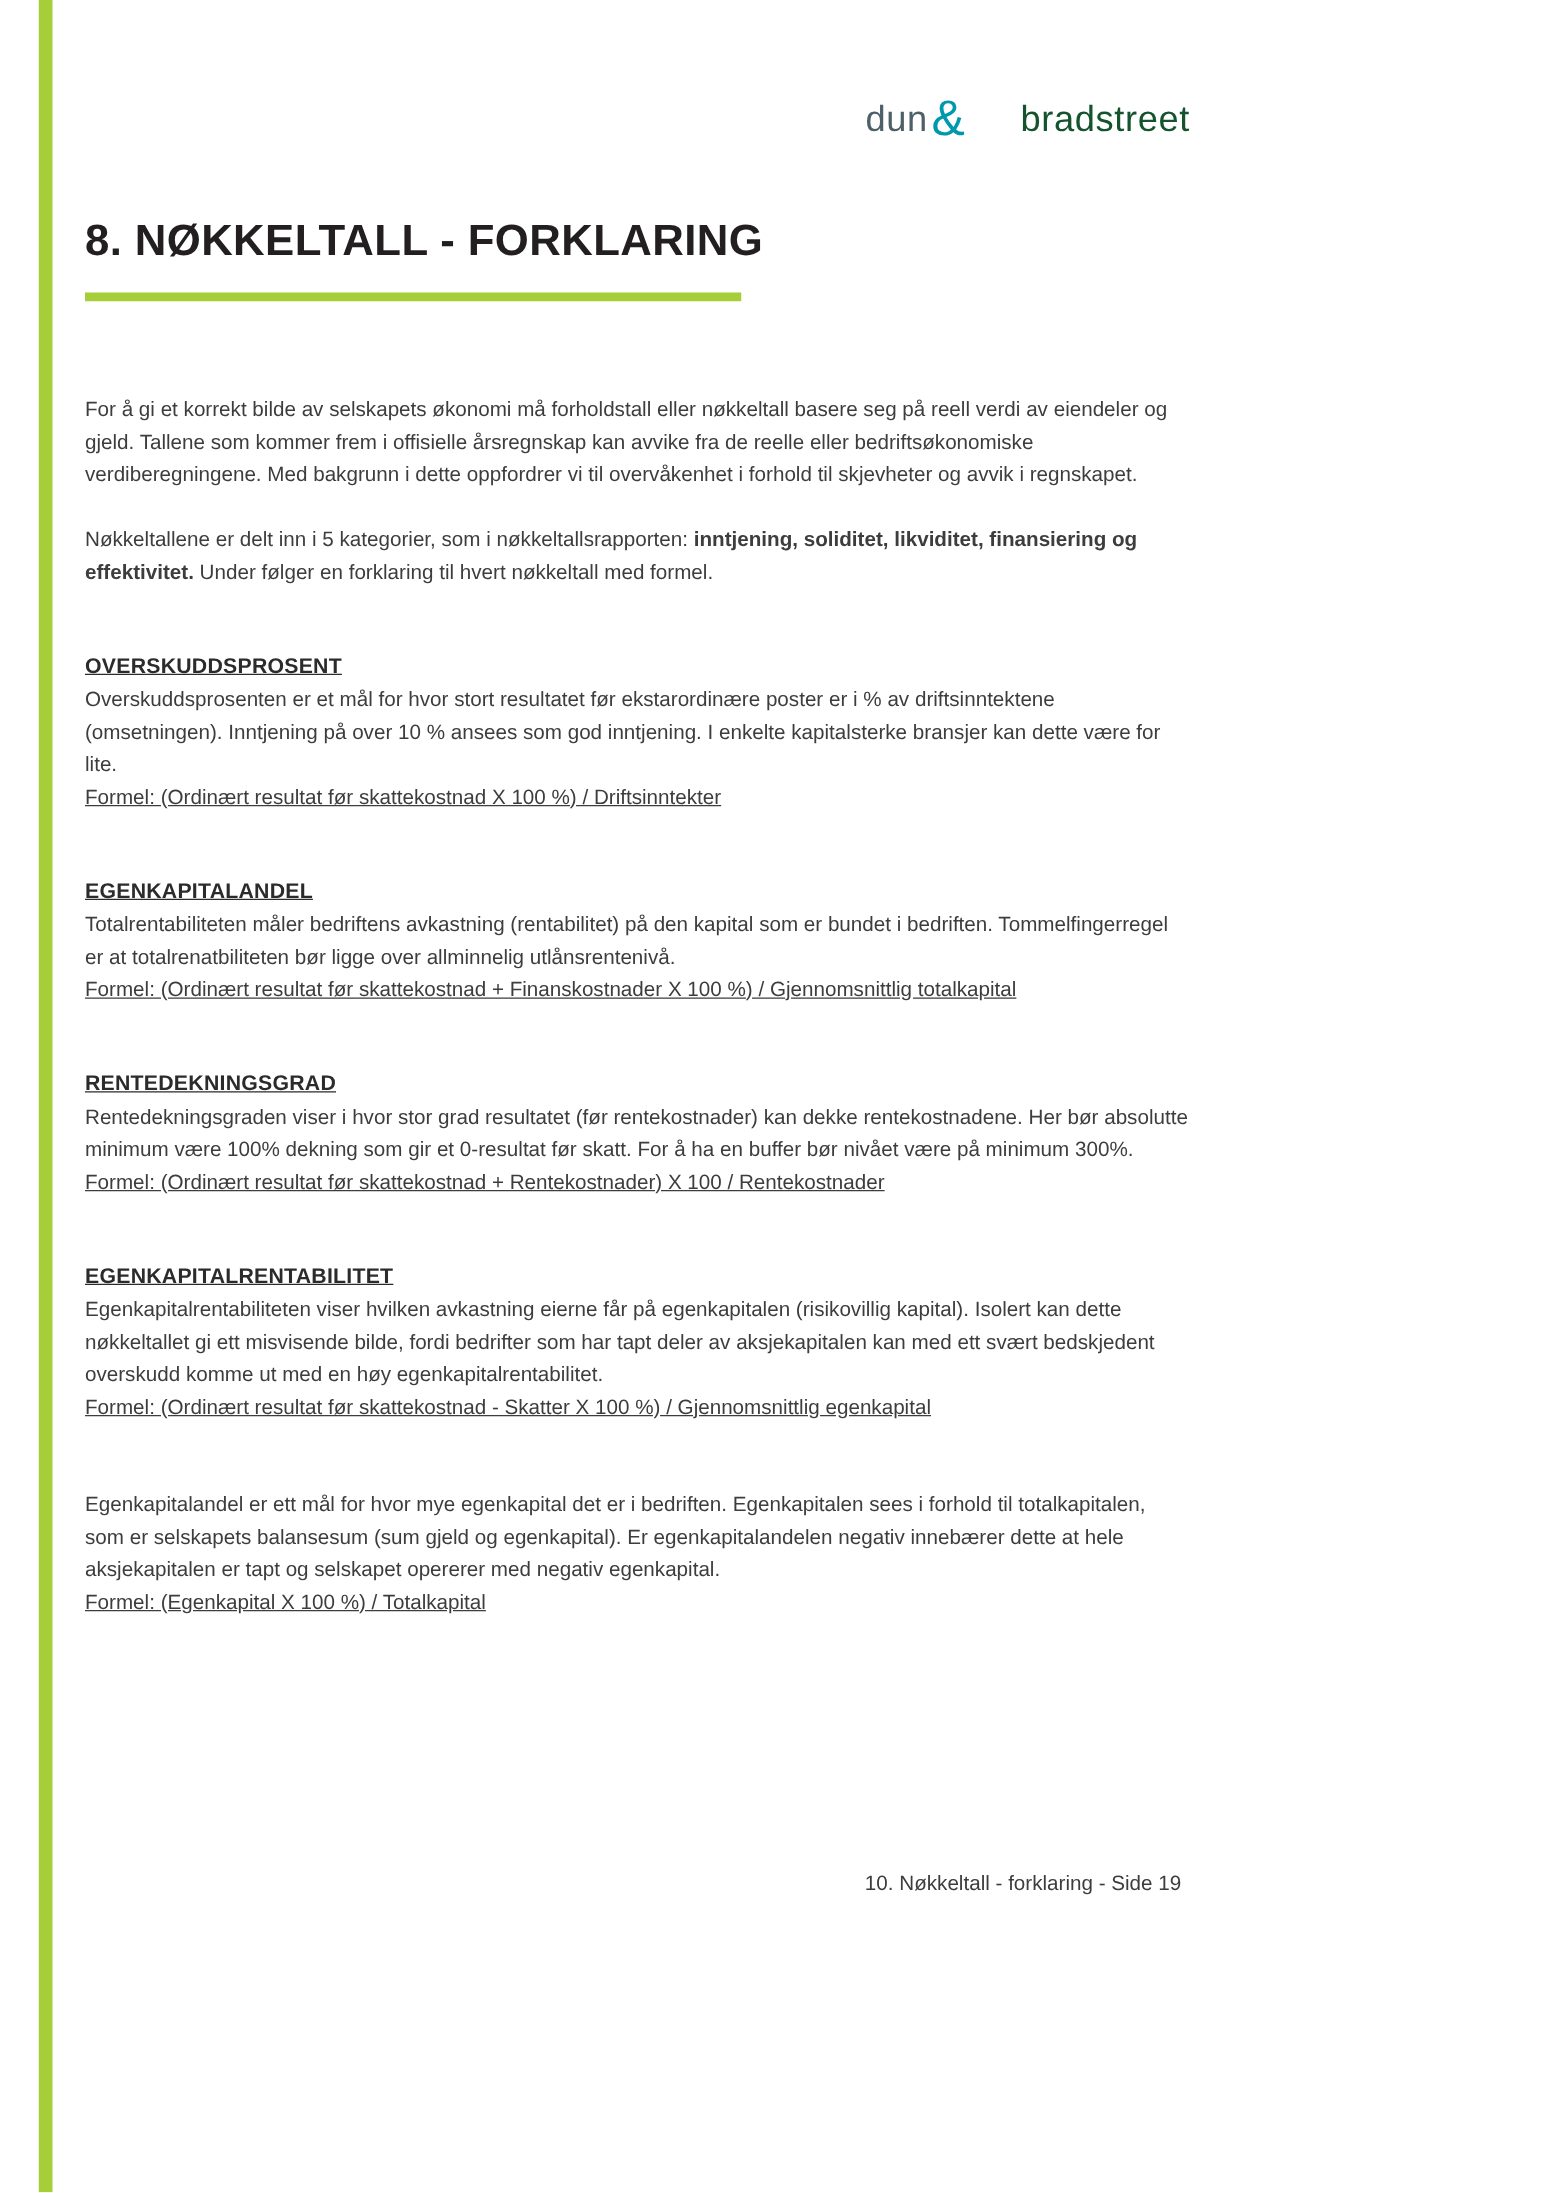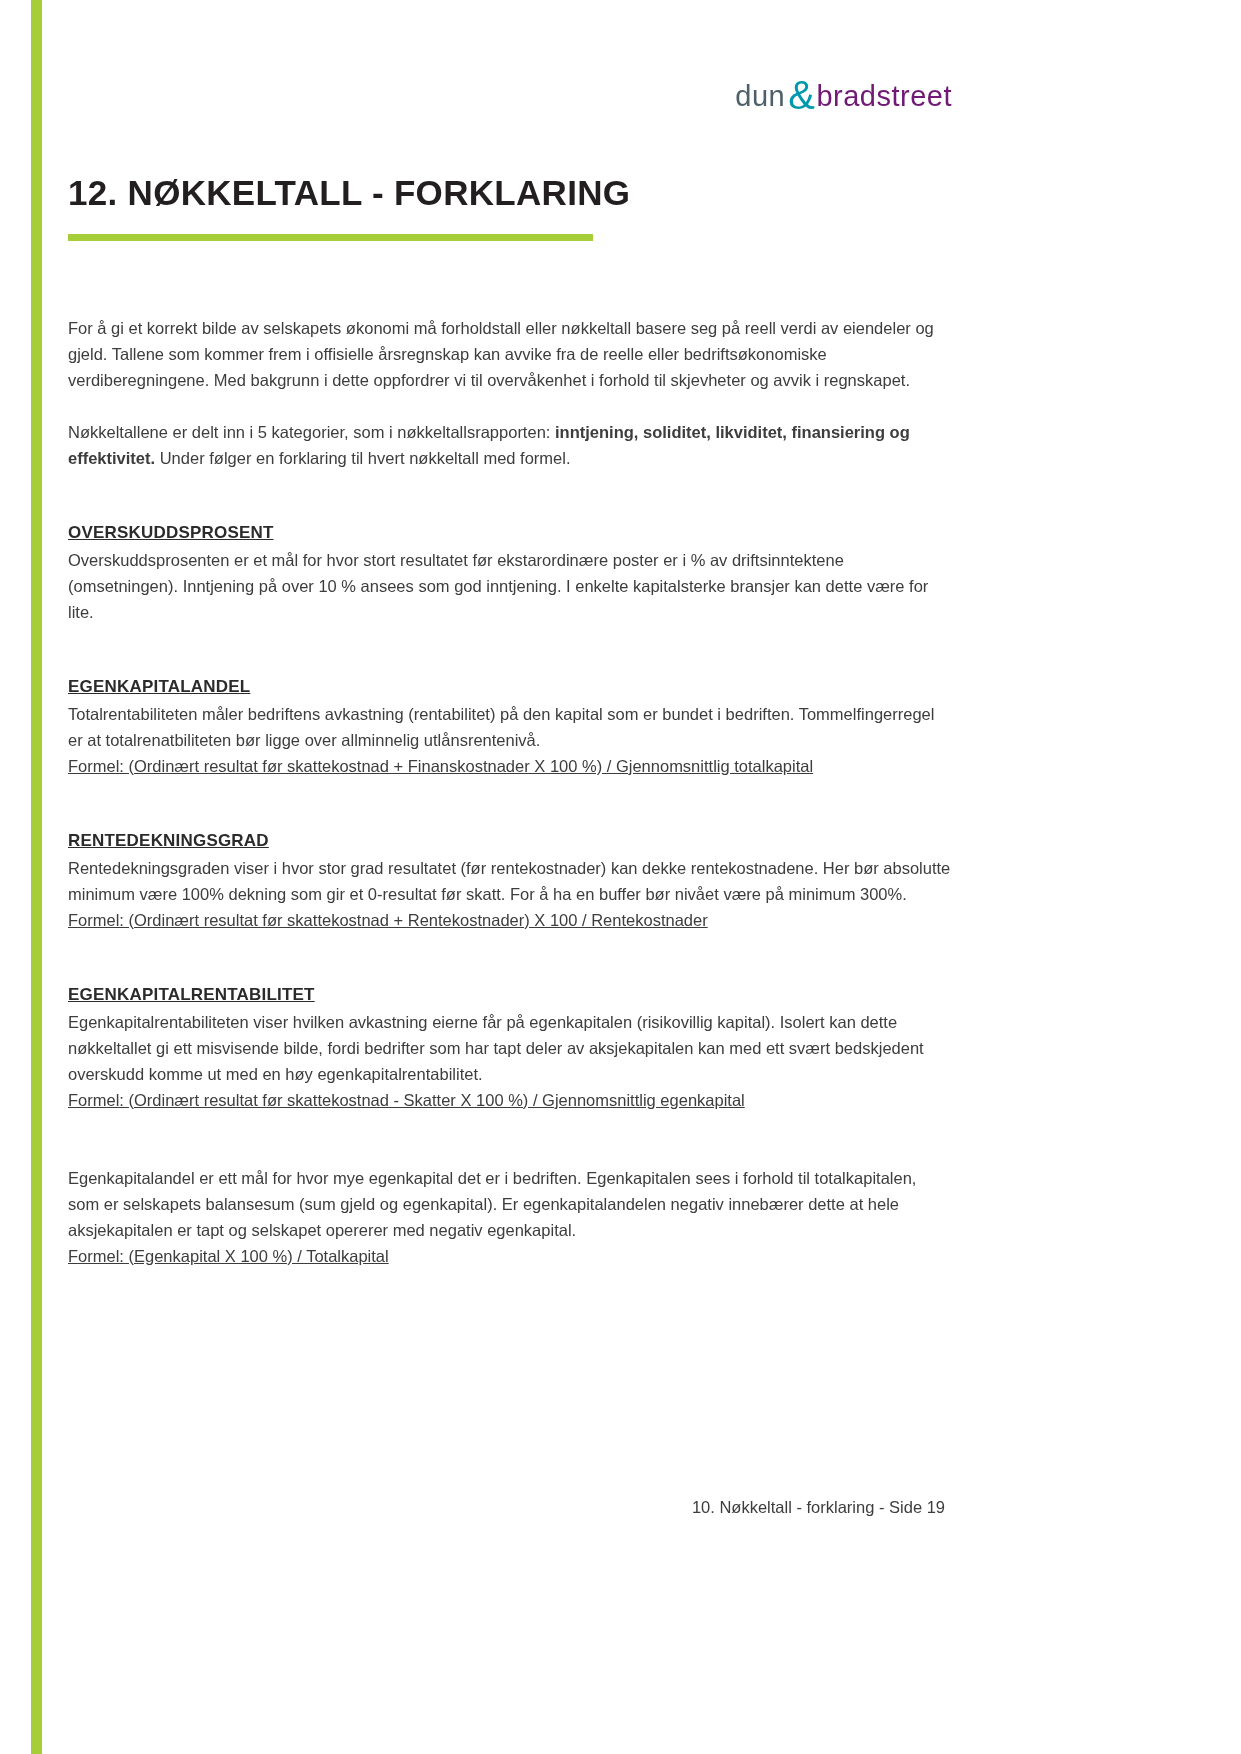--- a/index.html
+++ b/index.html
@@ -96,34 +96,35 @@
 <body>
 
 <div class="page">
 
   <div class="left-stripe" style="background: rgb(166, 206, 57);"></div>
 
   <div class="content">
 
     <div class="logo-row">
       <span class="logo">
-        <span class="dun" style="color: rgb(77, 95, 104);">dun</span><span class="amp" style="color: rgb(0, 152, 172);">&amp;</span><span class="bradstreet" style="color: #701a75;">bradstreet</span>
+        <span class="dun" style="color: rgb(77, 95, 104);">dun</span><span class="amp" style="color: rgb(0, 152, 172);">&amp;</span><span class="bradstreet" style="color: #14532d; margin-left: 43px;">bradstreet</span>
       </span>
     </div>
 
-    <h1 class="page-title">12. NØKKELTALL - FORKLARING</h1>
+    <h1 class="page-title">8. NØKKELTALL - FORKLARING</h1>
     <div class="title-rule" style="background: rgb(166, 206, 57);"></div>
 
     <p class="intro-p1">For å gi et korrekt bilde av selskapets økonomi må forholdstall eller nøkkeltall basere seg på reell verdi av eiendeler og gjeld. Tallene som kommer frem i offisielle årsregnskap kan avvike fra de reelle eller bedriftsøkonomiske verdiberegningene. Med bakgrunn i dette oppfordrer vi til overvåkenhet i forhold til skjevheter og avvik i regnskapet.</p>
 
     <p class="intro-p2"><span>Nøkkeltallene er delt inn i 5 kategorier, som i nøkkeltallsrapporten: </span><span class="bold-inline">inntjening, soliditet, likviditet, finansiering og effektivitet.</span><span> Under følger en forklaring til hvert nøkkeltall med formel.</span></p>
 
     <div class="section">
       <h2 class="section-title">OVERSKUDDSPROSENT</h2>
       <p class="body-text">Overskuddsprosenten er et mål for hvor stort resultatet før ekstarordinære poster er i % av driftsinntektene (omsetningen). Inntjening på over 10 % ansees som god inntjening. I enkelte kapitalsterke bransjer kan dette være for lite.</p>
+      <div class="formula">Formel: (Ordinært resultat før skattekostnad X 100 %) / Driftsinntekter</div>
     </div>
 
     <div class="section">
       <h2 class="section-title">EGENKAPITALANDEL</h2>
       <p class="body-text">Totalrentabiliteten måler bedriftens avkastning (rentabilitet) på den kapital som er bundet i bedriften. Tommelfingerregel er at totalrenatbiliteten bør ligge over allminnelig utlånsrentenivå.</p>
       <div class="formula">Formel: (Ordinært resultat før skattekostnad + Finanskostnader X 100 %) / Gjennomsnittlig totalkapital</div>
     </div>
 
     <div class="section">
       <h2 class="section-title">RENTEDEKNINGSGRAD</h2>

